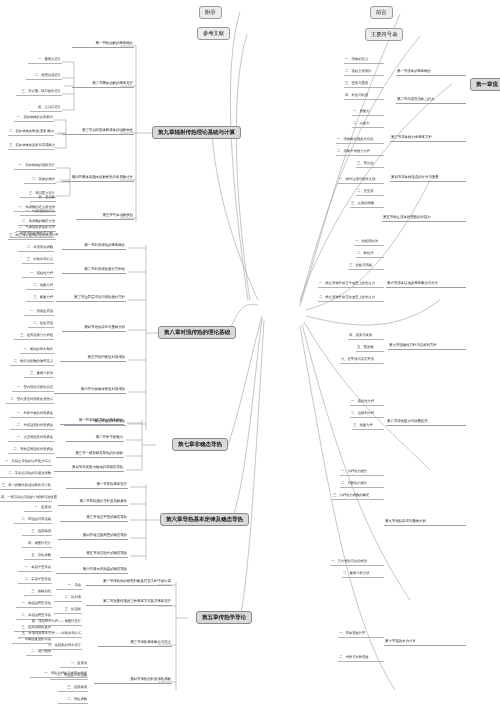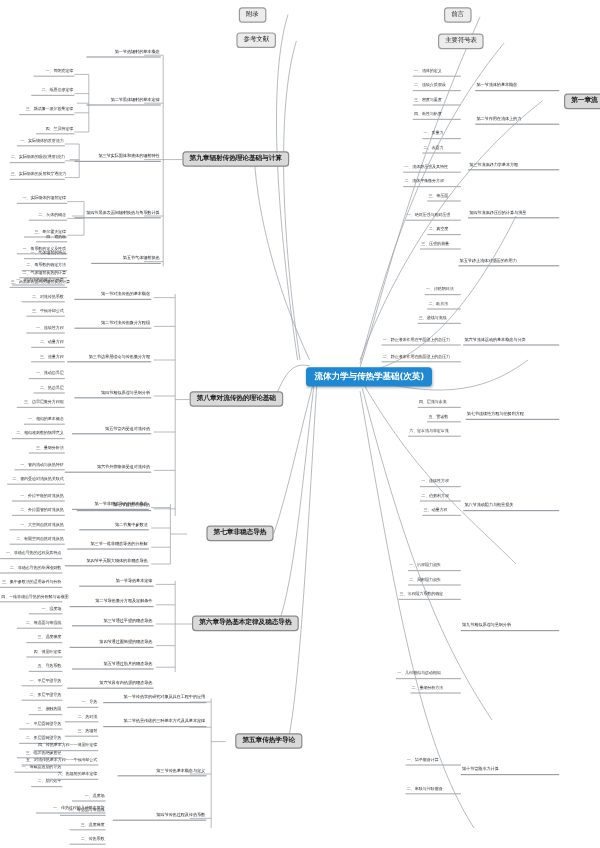--- a/index.html
+++ b/index.html
@@ -109,21 +109,20 @@
     <line x1="146" y1="556" x2="130" y2="556"></line>
 
     <line x1="188" y1="618" x2="176" y2="618"></line>
     <line x1="176" y1="582" x2="176" y2="690"></line>
     <line x1="176" y1="585" x2="158" y2="585"></line>
     <line x1="176" y1="606" x2="158" y2="606"></line>
     <line x1="176" y1="645" x2="158" y2="645"></line>
     <line x1="176" y1="682" x2="158" y2="682"></line>
   </svg>
 
-  <div class="node root" style="left:255px;top:306px;">流体力学与传热学基础(次英)</div>
 
   <div class="node boxnode" style="left:199px;top:6px;">附录</div>
   <div class="node boxnode" style="left:197px;top:27px;">参考文献</div>
   <div class="node boxnode" style="left:370px;top:6px;">前言</div>
   <div class="node boxnode" style="left:365px;top:28px;">主要符号表</div>
 
   <div class="node chapter" style="left:152px;top:126px;">第九章辐射传热理论基础与计算</div>
   <div class="node chapter" style="left:158px;top:326px;">第八章对流传热的理论基础</div>
   <div class="node chapter" style="left:172px;top:438px;">第七章非稳态导热</div>
   <div class="node chapter" style="left:160px;top:513px;">第六章导热基本定律及稳态导热</div>

